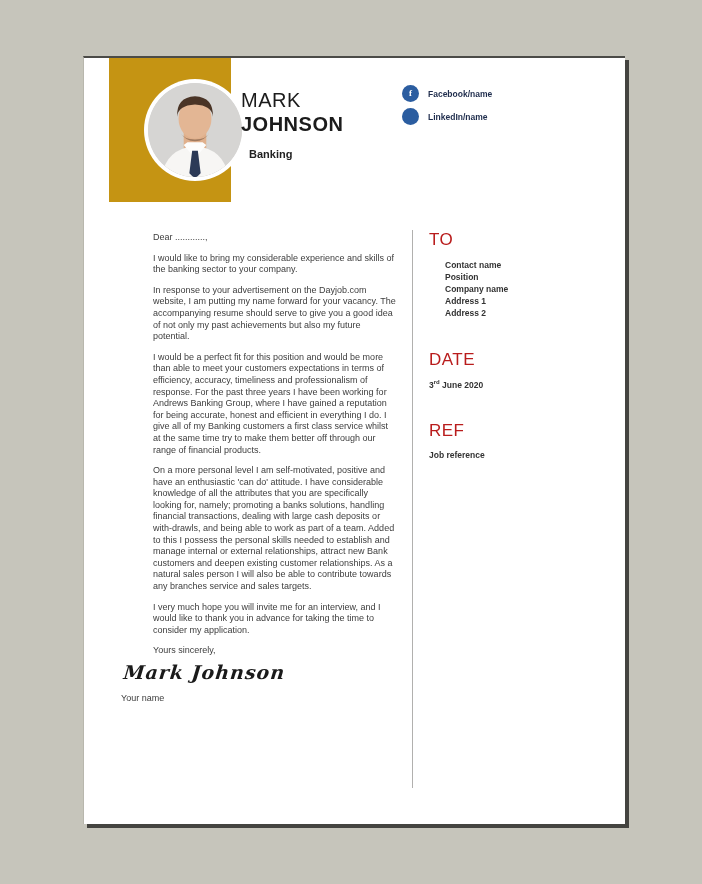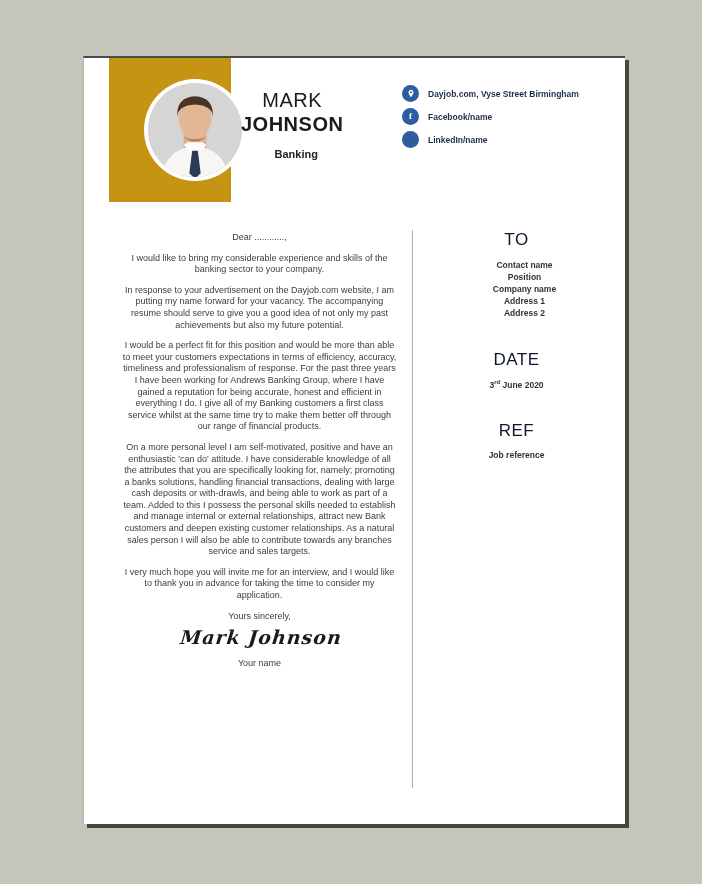--- a/index.html
+++ b/index.html
@@ -11,21 +11,20 @@
     position: relative;
   }
   .page {
     position: absolute;
     left: 83px; top: 56px;
     width: 542px; height: 768px;
     background: #ffffff;
     border-top: 2px solid #4b4b47;
     border-left: 1px solid #b8b7ad;
     box-shadow: 4px 4px 0 0 rgba(45,45,42,0.85);
-    text-align: center;
   }
   
   .gold-block {
     position: absolute; left: 25px; top: 0; width: 122px; height: 144px;
     background: #c59413;
   }
   .photo-ring {
     position: absolute; left: 35px; top: 21px;
     width: 102px; height: 102px; border-radius: 50%;
     background: #ffffff;
@@ -52,40 +51,40 @@
   .icon-in { font-size: 7.5px; font-weight: 400; line-height: 1; font-family: "Liberation Sans", sans-serif; margin-left: 32px; }
   .contact-label {
     margin-left: 9px; font-size: 8.5px; font-weight: 700; color: #1f2d4d;
     white-space: nowrap;
   }
   
   .letter {
     position: absolute; left: 37px; top: 174px; width: 277px;
     font-size: 9px; line-height: 11.6px; color: #3d3d3d;
   }
-  .letter p { margin-bottom: 9px; }
+  .letter p { margin-bottom: 9px; margin-left: 32px; }
   .salutation { margin-bottom: 12px; }
   .closing { margin-top: 3px; }
   .signature {
     font-family: "DejaVu Serif", serif;
     font-style: italic; font-weight: 700;
     font-size: 19px; color: #1a1a1a;
     transform: skewX(-6deg); transform-origin: left bottom;
     margin: 10px 0 14px 2px;
     letter-spacing: 1px;
   }
   .signature-caption { font-size: 9px; color: #3d3d3d; }
   
   .divider {
     position: absolute; left: 328px; top: 172px;
     width: 1px; height: 558px; background: #b1b0ae;
   }
   .sidebar { position: absolute; left: 345px; top: 172px; width: 175px; }
   .side-heading {
-    font-size: 17px; font-weight: 400; color: #0f172a; letter-spacing: 0.5px;
+    font-size: 17px; font-weight: 400; color: #b91c1c; letter-spacing: 0.5px;
   }
   .side-lines { margin-top: 9px; margin-left: 16px; }
   .side-line { font-size: 8.5px; font-weight: 600; color: #333; line-height: 12px; }
   .side-value { margin-top: 9px; font-size: 8.5px; font-weight: 600; color: #333; }
   .side-value sup { font-size: 6px; }
   .heading-gap { margin-top: 31px; }
 </style>
 </head>
 <body>
 
@@ -115,28 +114,20 @@
     </div>
   </div>
 
   <div class="name-block">
     <div class="first-name">MARK</div>
     <div class="last-name">JOHNSON</div>
     <div class="profession">Banking</div>
   </div>
 
   <div class="contacts">
-    <div class="contact-row">
-      <span class="icon-circle">
-        <svg width="10" height="10" viewBox="0 0 24 24" fill="#fff">
-            <path d="M12 2C8.7 2 6 4.7 6 8c0 4.6 6 12 6 12s6-7.4 6-12c0-3.3-2.7-6-6-6zm0 8.4A2.4 2.4 0 1 1 12 5.6a2.4 2.4 0 0 1 0 4.8z"></path>
-          </svg>
-      </span>
-      <span class="contact-label">Dayjob.com, Vyse Street Birmingham</span>
-    </div>
     <div class="contact-row">
       <span class="icon-circle">
           <span class="icon-letter">f</span>
         </span>
       <span class="contact-label">Facebook/name</span>
     </div>
     <div class="contact-row">
       <span class="icon-circle">
           <span class="icon-in">in</span>
         </span>

